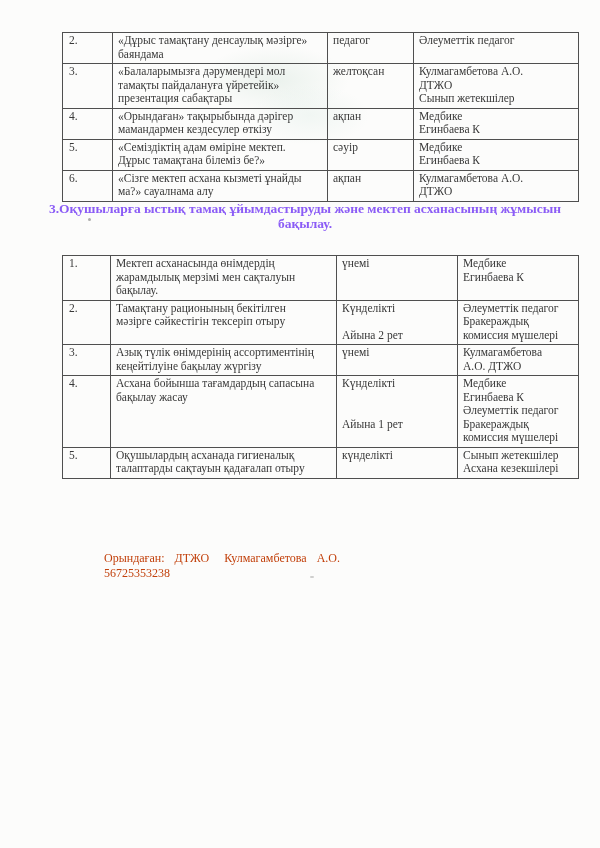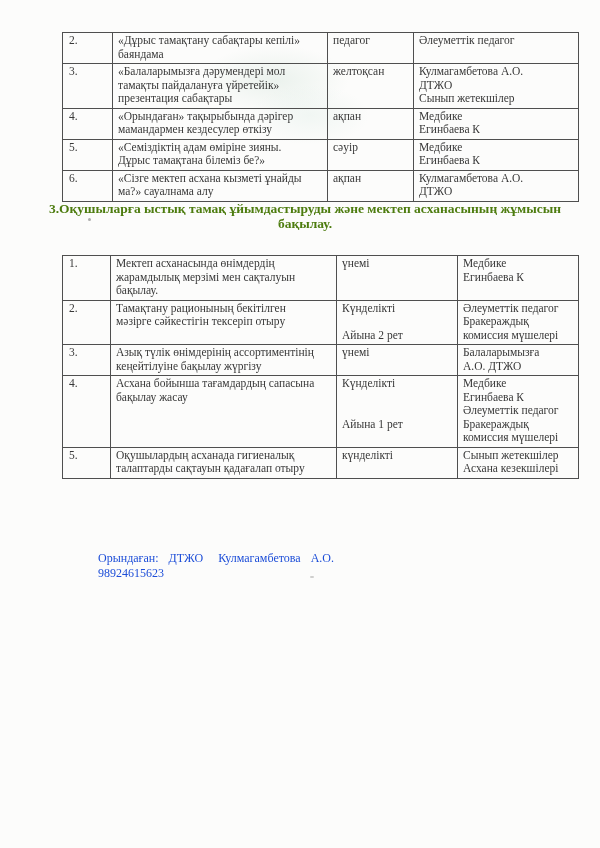--- a/index.html
+++ b/index.html
@@ -58,31 +58,31 @@
 
   .section-heading {
     position: absolute;
     left: 25px;
     top: 201px;
     width: 560px;
     text-align: center;
     font-size: 13.5px;
     font-weight: bold;
     line-height: 15px;
-    color: #4d7c0f;
+    color: #8b5cf6;
     white-space: pre-line;
   }
 
   .footer {
     position: absolute;
-    left: 98px;
+    left: 104px;
     top: 551px;
     font-size: 12px;
     line-height: 14.5px;
-    color: #1d4ed8;
+    color: #c2410c;
   }
   .footer div { white-space: pre; word-spacing: 2px; }
 </style>
 </head>
 <body>
 
 <div class="page">
 
   <div class="blob blob1"></div>
   <div class="blob blob2"></div>
@@ -92,21 +92,21 @@
   <table class="doc-table" id="table1">
     <colgroup>
       <col style="width:50px">
         <col style="width:215px">
         <col style="width:86px">
         <col style="width:165px">
     </colgroup>
     <tbody>
       <tr>
         <td class="num">2.</td>
-        <td>«Дұрыс тамақтану   сабақтары кепілі»
+        <td>«Дұрыс тамақтану   денсаулық мәзірге»
 баяндама</td>
         <td>педагог</td>
         <td>Әлеуметтік педагог</td>
       </tr>
       <tr>
         <td class="num">3.</td>
         <td>«Балаларымызға дәрумендері мол
 тамақты пайдалануға үйретейік»
 презентация сабақтары</td>
         <td>желтоқсан</td>
@@ -117,21 +117,21 @@
       <tr>
         <td class="num">4.</td>
         <td>«Орындаған» тақырыбында  дәрігер
 мамандармен кездесулер өткізу</td>
         <td>ақпан</td>
         <td>Медбике
 Егинбаева К</td>
       </tr>
       <tr>
         <td class="num">5.</td>
-        <td>«Семіздіктің  адам өміріне зияны.
+        <td>«Семіздіктің  адам өміріне мектеп.
 Дұрыс тамақтана білеміз бе?»</td>
         <td>сәуір</td>
         <td>Медбике
 Егинбаева К</td>
       </tr>
       <tr>
         <td class="num">6.</td>
         <td>«Сізге мектеп асхана кызметі ұнайды
 ма?»  сауалнама алу</td>
         <td>ақпан</td>
@@ -170,21 +170,21 @@
 Айына 2  рет</td>
         <td>Әлеуметтік педагог
 Бракераждық
 комиссия мүшелері</td>
       </tr>
       <tr>
         <td class="num">3.</td>
         <td>Азық түлік өнімдерінің ассортиментінің
 кеңейтілуіне бақылау жүргізу</td>
         <td>үнемі</td>
-        <td>Балаларымызға
+        <td>Кулмагамбетова
 А.О.  ДТЖО</td>
       </tr>
       <tr>
         <td class="num">4.</td>
         <td>Асхана бойынша тағамдардың сапасына
 бақылау жасау</td>
         <td>Күнделікті
 
 
 Айына 1  рет</td>
@@ -200,16 +200,16 @@
 талаптарды сақтауын қадағалап отыру</td>
         <td>күнделікті</td>
         <td>Сынып жетекшілер
 Асхана кезекшілері</td>
       </tr>
     </tbody>
   </table>
 
   <div class="footer">
     <div>Орындаған:  ДТЖО   Кулмагамбетова  А.О.</div>
-    <div>98924615623</div>
+    <div>56725353238</div>
   </div>
 
 </div>
 
 </body></html>

